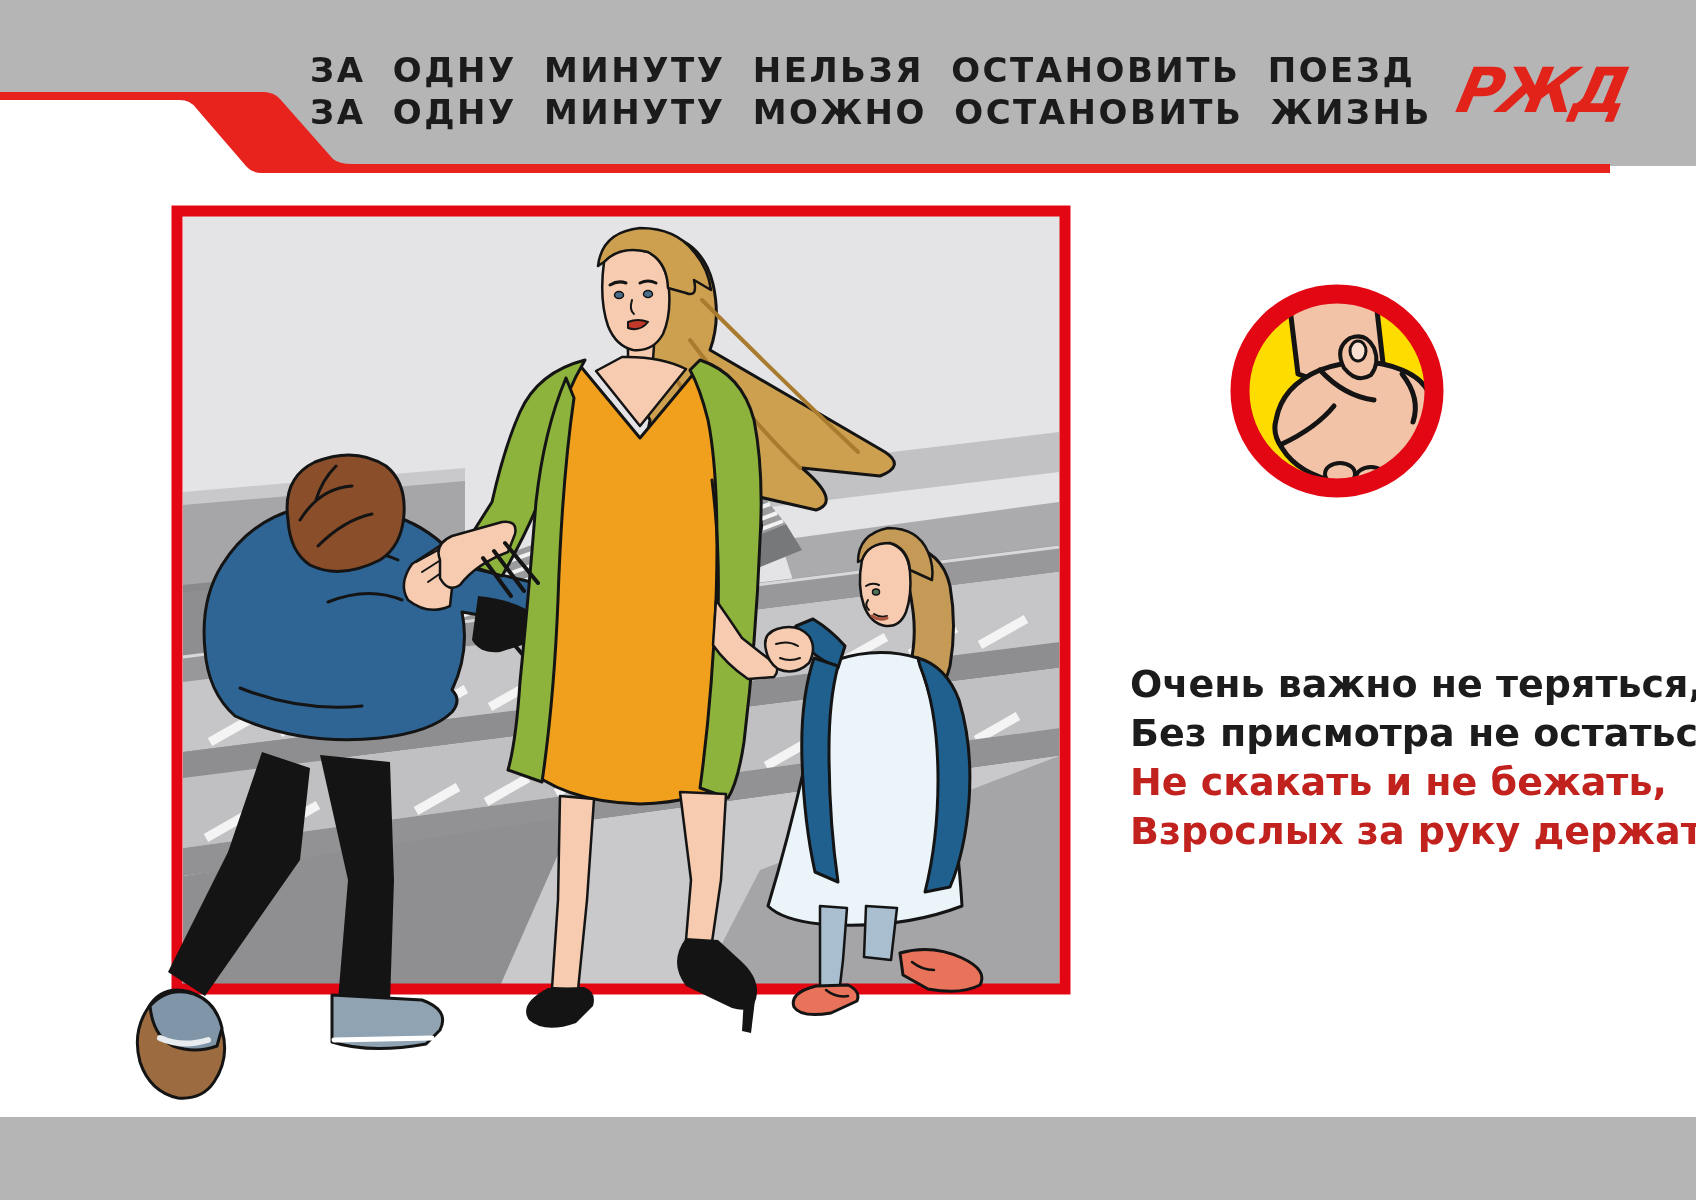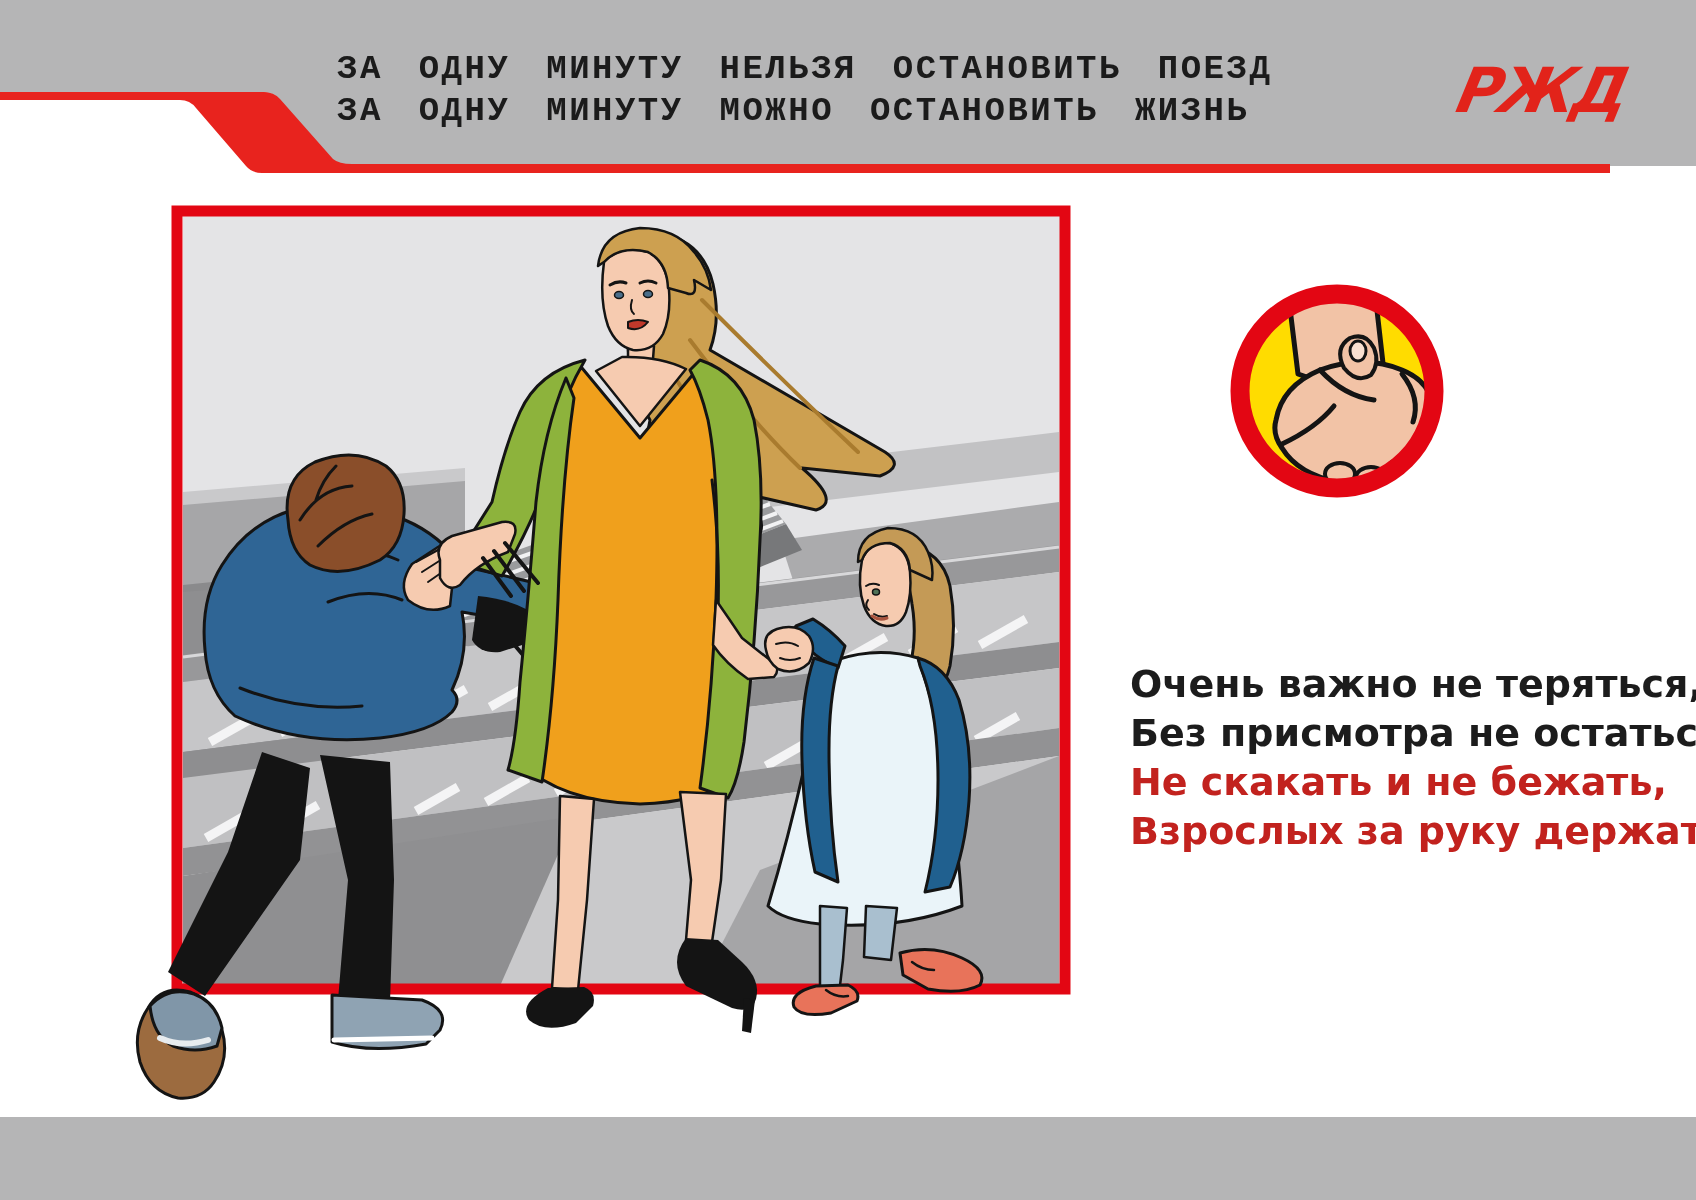--- a/index.html
+++ b/index.html
@@ -1,20 +1,20 @@
 <!DOCTYPE html>
 <html style="--header-gray: #b5b5b6; --ribbon-red: #e8231e; --frame-red: #e30613; --logo-red: #e2231a; --slogan-red: #c2221e; --icon-yellow: #ffdc00; --icon-ring-red: #e30613; --scene-bg-gray: #e4e4e6;"><head>
 <meta charset="utf-8">
 <style>
   html,body{margin:0;padding:0;background:#777;}
   .poster{position:relative;width:1696px;height:1200px;background:#ffffff;overflow:hidden;
           font-family:"DejaVu Sans","Liberation Sans",sans-serif;}
   .layer{position:absolute;left:0;top:0;width:1696px;height:1200px;pointer-events:none;}
-  .headline{position:absolute;left:337px;white-space:nowrap;color:#1b1b1b;font-weight:700;
-            font-size:34px;letter-spacing:2.5px;word-spacing:13px;font-family:Liberation Mono, monospace;}
+  .headline{position:absolute;left:310px;white-space:nowrap;color:#1b1b1b;font-weight:700;
+            font-size:34px;letter-spacing:2.5px;word-spacing:13px;}
   .headline.l1{top:50px;}
   .headline.l2{top:92px;text-align:center;}
   .logo-box{position:absolute;left:1450px;top:46px;width:180px;height:84px;}
   .slogan{position:absolute;left:1130px;top:660px;font-weight:700;font-size:38px;line-height:49px;
           white-space:nowrap;}
   .slogan .black{color:#1c1c1c;}
   .slogan .red{color:var(--slogan-red,#c2221e);}
   .bottom-band{position:absolute;left:0;top:1117px;width:1696px;height:83px;
                background:var(--header-gray,#b5b5b6);}
   .icon-box{position:absolute;left:1224px;top:278px;width:228px;height:228px;}

